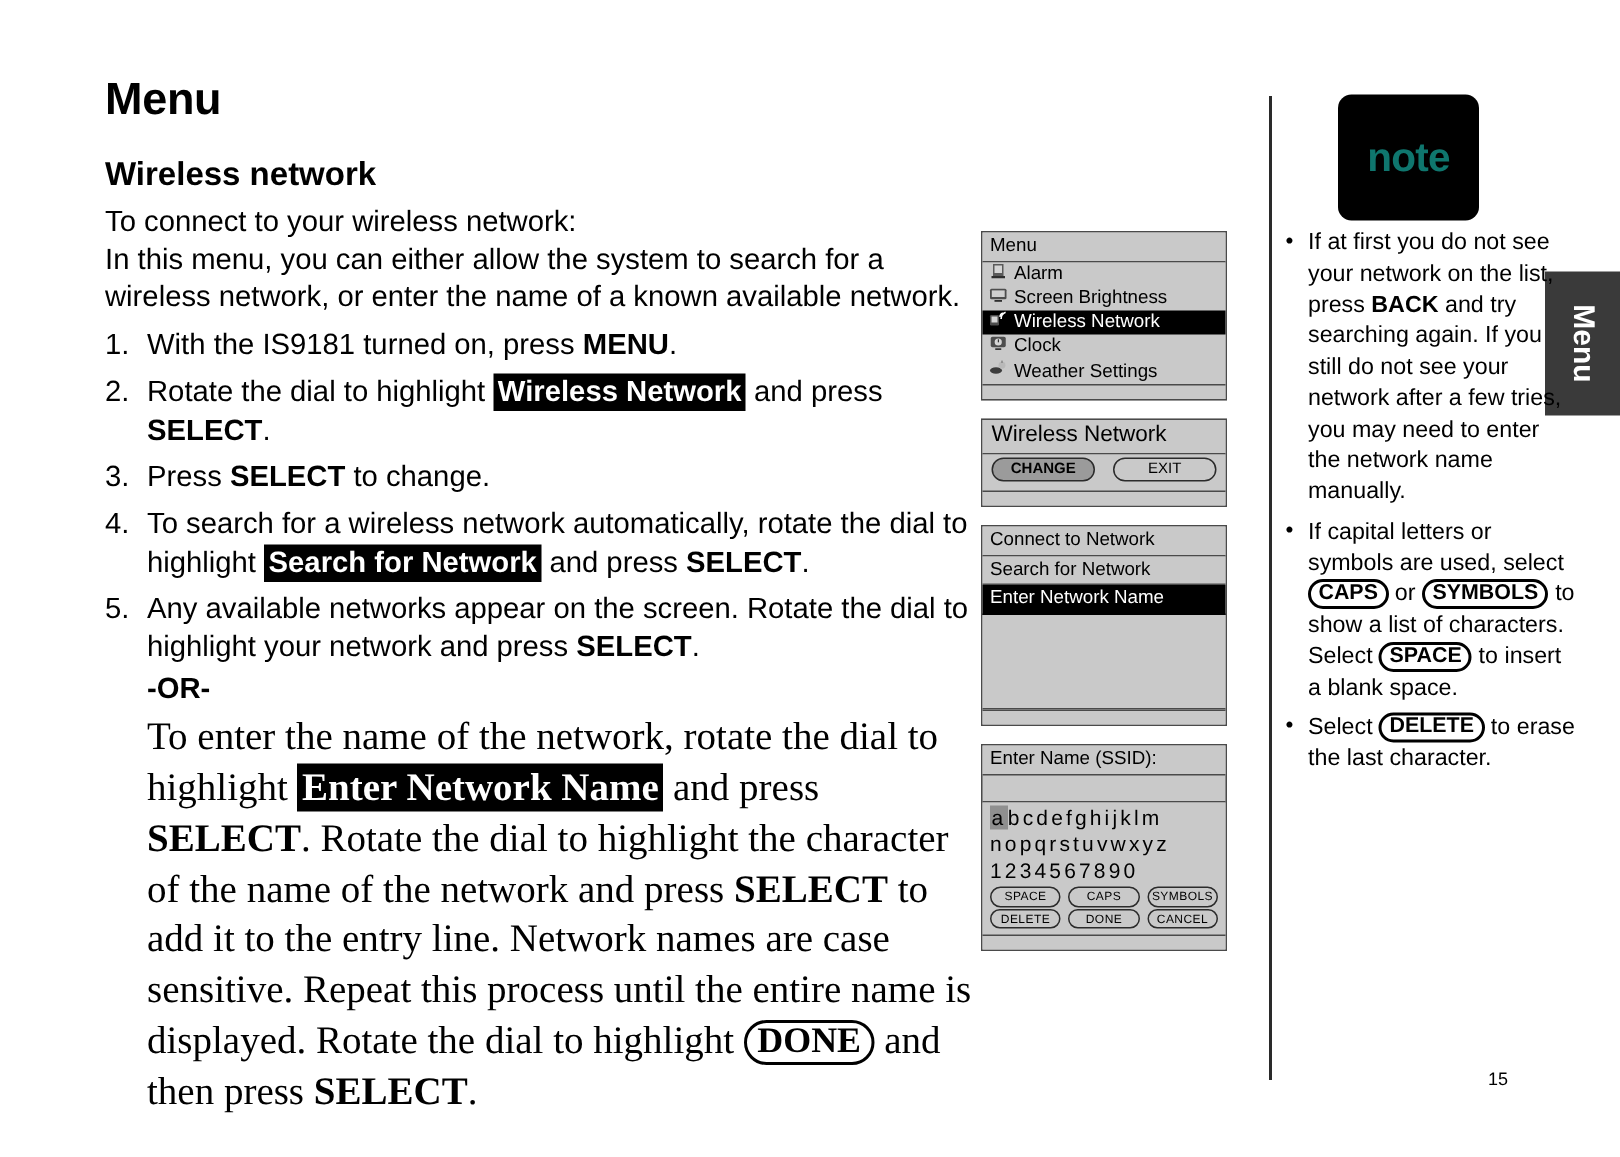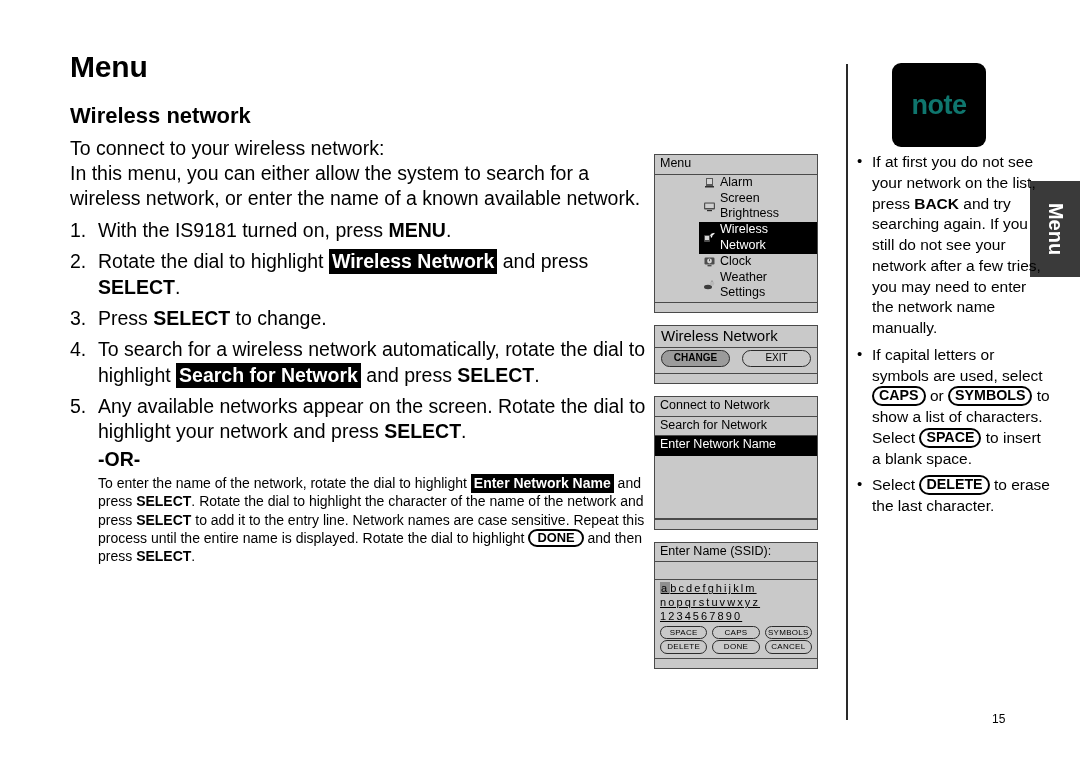--- a/index.html
+++ b/index.html
@@ -62,22 +62,23 @@
     position: absolute;
     left: 0;
     top: 0;
   }
   .or-line {
     font-weight: bold;
     font-size: 19.5px;
     margin: 2px 0 2px 0;
   }
   .subpara {
-    font-size: 14px;
+    font-size: 26px;
     line-height: 1.30;
+    font-family: Liberation Serif, serif;
   }
   b, .b { font-weight: bold; }
 
   
   .inv {
     background: #000000;
     color: #ffffff;
     font-weight: bold;
     padding: 1px 3px 2px 3px;
     white-space: nowrap;
@@ -118,25 +119,23 @@
   .dev-title.big { font-size: 15px; padding: 1px 5px 2px 6px; }
   .dev-body { background: #c9c9c9; }
   .dev-footer {
     border-top: 1px solid #4a4a4a;
     height: 9px;
     background: #c9c9c9;
   }
 
   .menu-row {
     display: flex;
-    align-items: center;
     font-size: 12.5px;
     line-height: 1.22;
     padding: 0px 4px 1px 4px;
-    margin-left: 44px;
   }
   .menu-row.sel {
     background: #000000;
     color: #ffffff;
   }
   .mi {
     width: 13px;
     height: 11px;
     margin-right: 4px;
     flex: none;
@@ -176,25 +175,24 @@
   }
   .list-row.sel { background: #000; color: #fff; border-bottom-color: #000; }
   .list-blank { height: 62px; border-bottom: 1px solid #4a4a4a; }
 
   .ssid-entry {
     height: 17px;
     border-bottom: 1px solid #4a4a4a;
   }
   .kbd { padding: 2px 5px 1px 5px; }
   .kbd-row {
-    font-size: 11px;
+    font-size: 14px;
     letter-spacing: 2.1px;
     line-height: 1.25;
     white-space: nowrap;
-    text-decoration: underline;
   }
   .kbd-row .k-sel {
     background: #8f8f8f;
     padding: 0 1px;
   }
   .kbd-btns {
     display: flex;
     gap: 5px;
     padding: 1px 5px 0 5px;
   }

